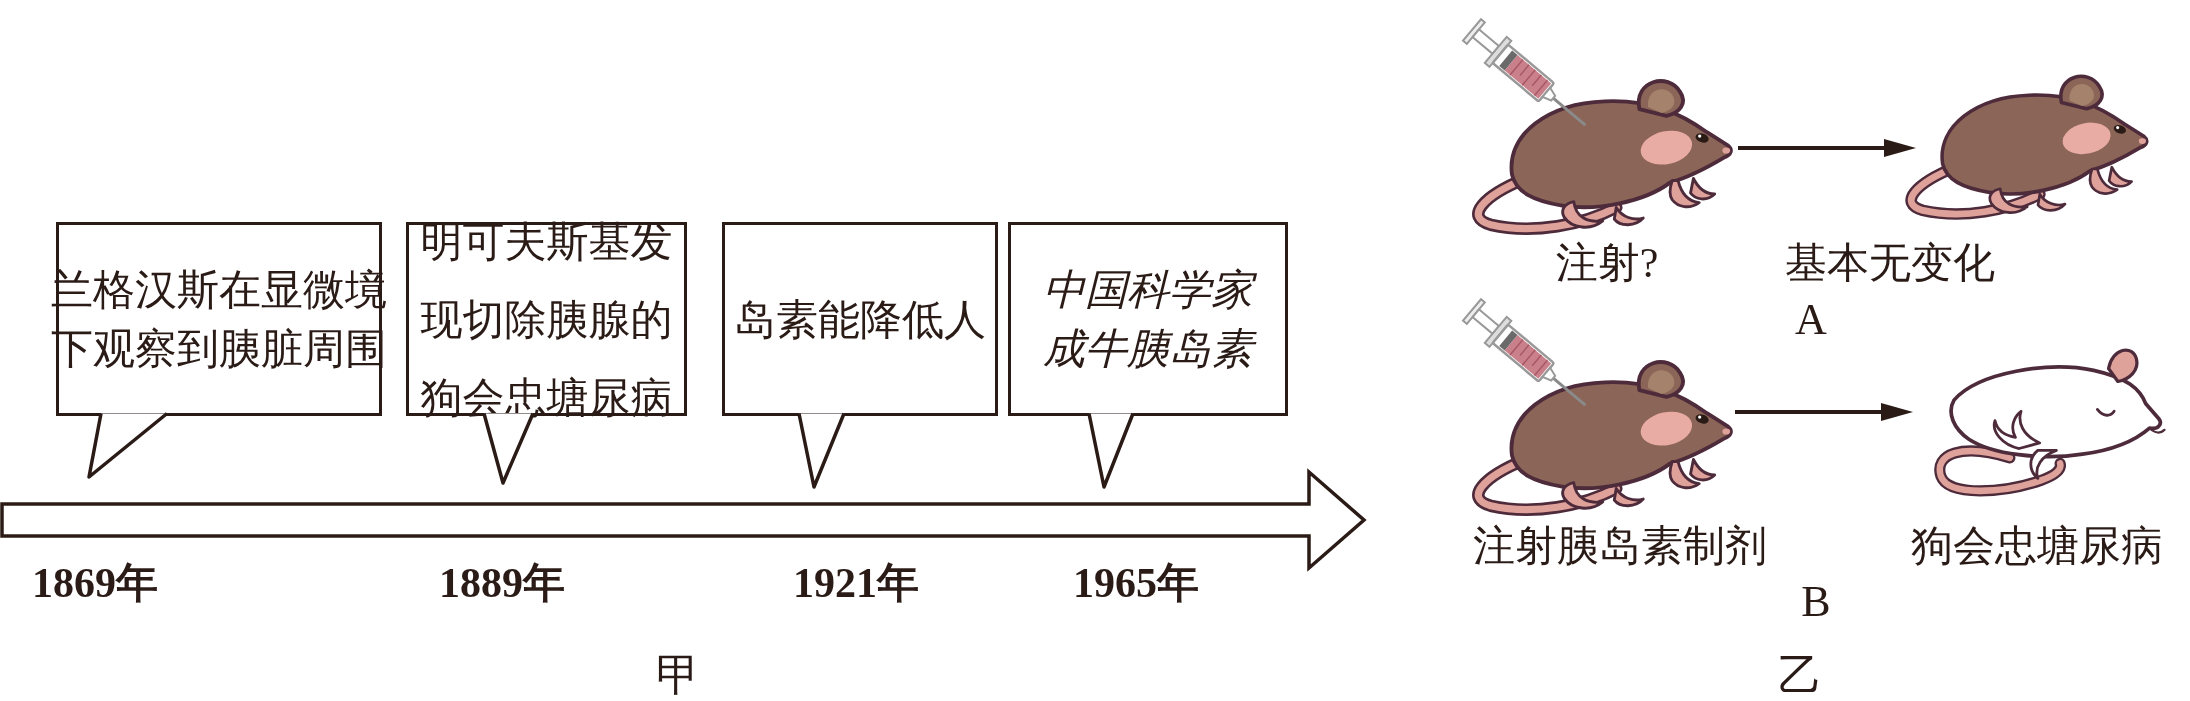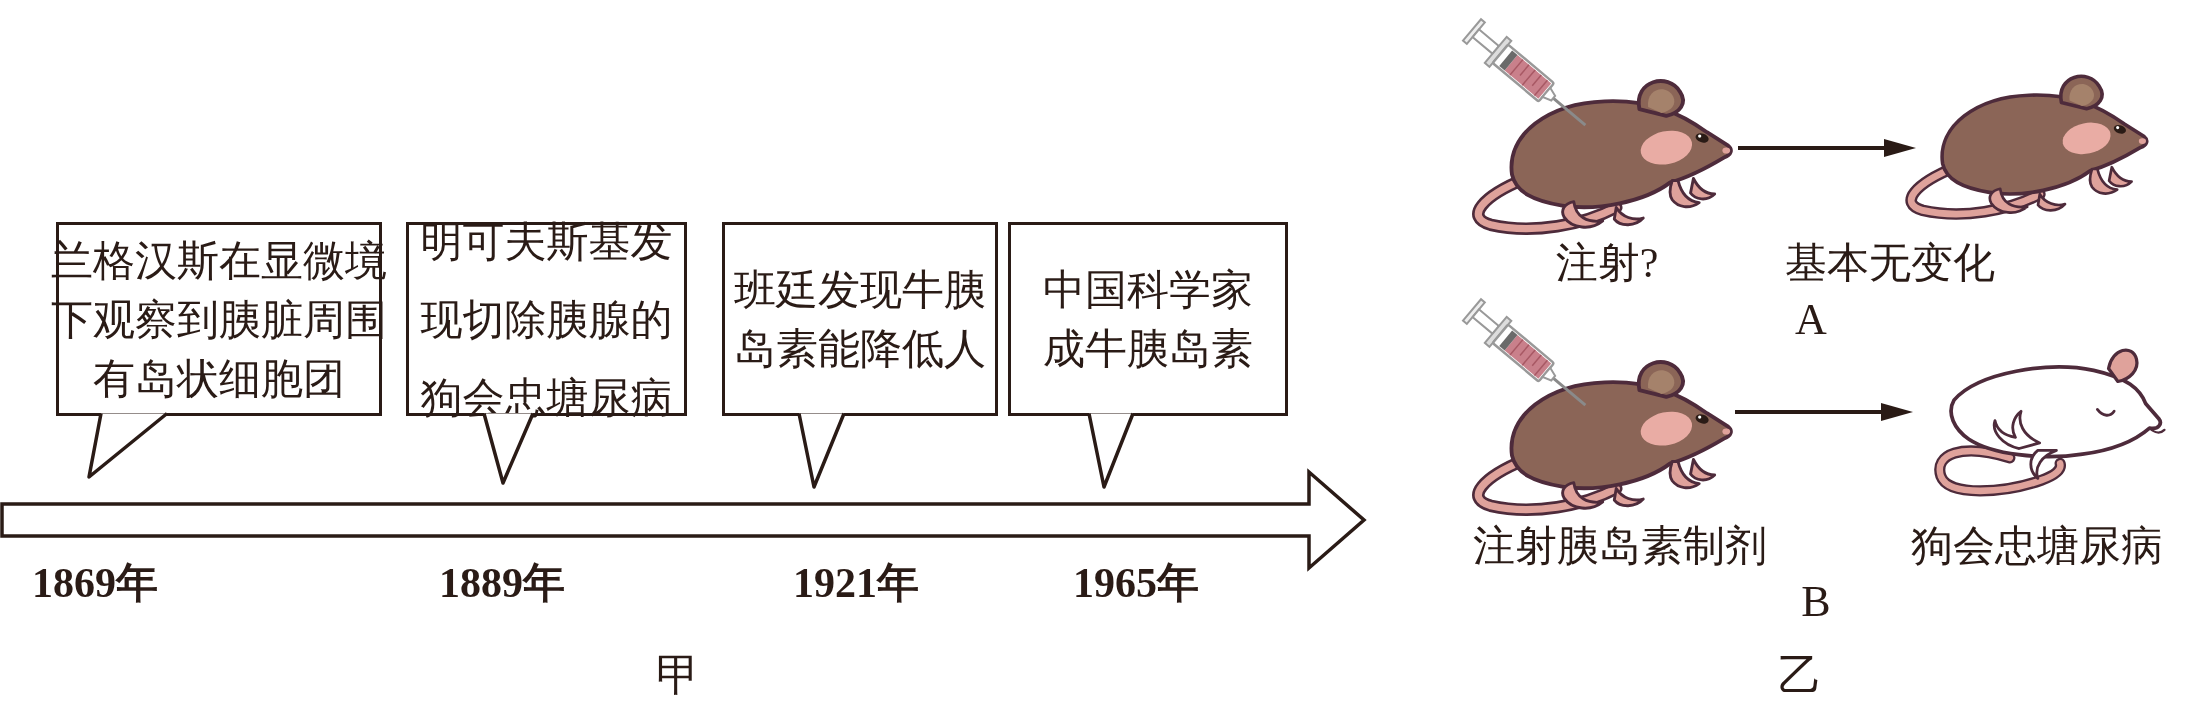--- a/index.html
+++ b/index.html
@@ -96,32 +96,30 @@
         <polygon points="146,3 178,12 146,21" fill="#2a1b16"></polygon>
       </g>
     </defs>
   </svg>
 
   <div>
 
     <div class="bubble" style="left:32px;width:326px;margin-left:24px;">
       <span class="bline">兰格汉斯在显微境</span>
       <span class="bline">下观察到胰脏周围</span>
-      <span class="bline">有岛状细胞团</span>
     </div>
     <div class="bubble" style="left:406px;width:281px;gap:19px;">
       <span class="bline">明可夫斯基发</span>
       <span class="bline">现切除胰腺的</span>
       <span class="bline">狗会忠塘尿病</span>
     </div>
     <div class="bubble" style="left:722px;width:276px;">
-      <span class="bline">班廷发现牛胰</span>
       <span class="bline">岛素能降低人</span>
     </div>
-    <div class="bubble" style="left:1008px;width:280px;">
+    <div class="bubble" style="left:1008px;width:280px;font-style:italic;">
       <span class="bline">中国科学家</span>
       <span class="bline">成牛胰岛素</span>
     </div>
 
     <svg class="abs" style="left:0;top:411px;" width="1370" height="90" viewBox="0 0 1370 90">
       <path d="M101,2.5 L89,66 L167,2.5" fill="#ffffff" stroke="#2a1b16" stroke-width="3.5" stroke-linejoin="round"></path>
       <path d="M484,2.5 L503,72 L533,2.5" fill="#ffffff" stroke="#2a1b16" stroke-width="3.5" stroke-linejoin="round"></path>
       <path d="M799,2.5 L814,76 L844,2.5" fill="#ffffff" stroke="#2a1b16" stroke-width="3.5" stroke-linejoin="round"></path>
       <path d="M1089,2.5 L1104,76 L1133,2.5" fill="#ffffff" stroke="#2a1b16" stroke-width="3.5" stroke-linejoin="round"></path>
     </svg>

